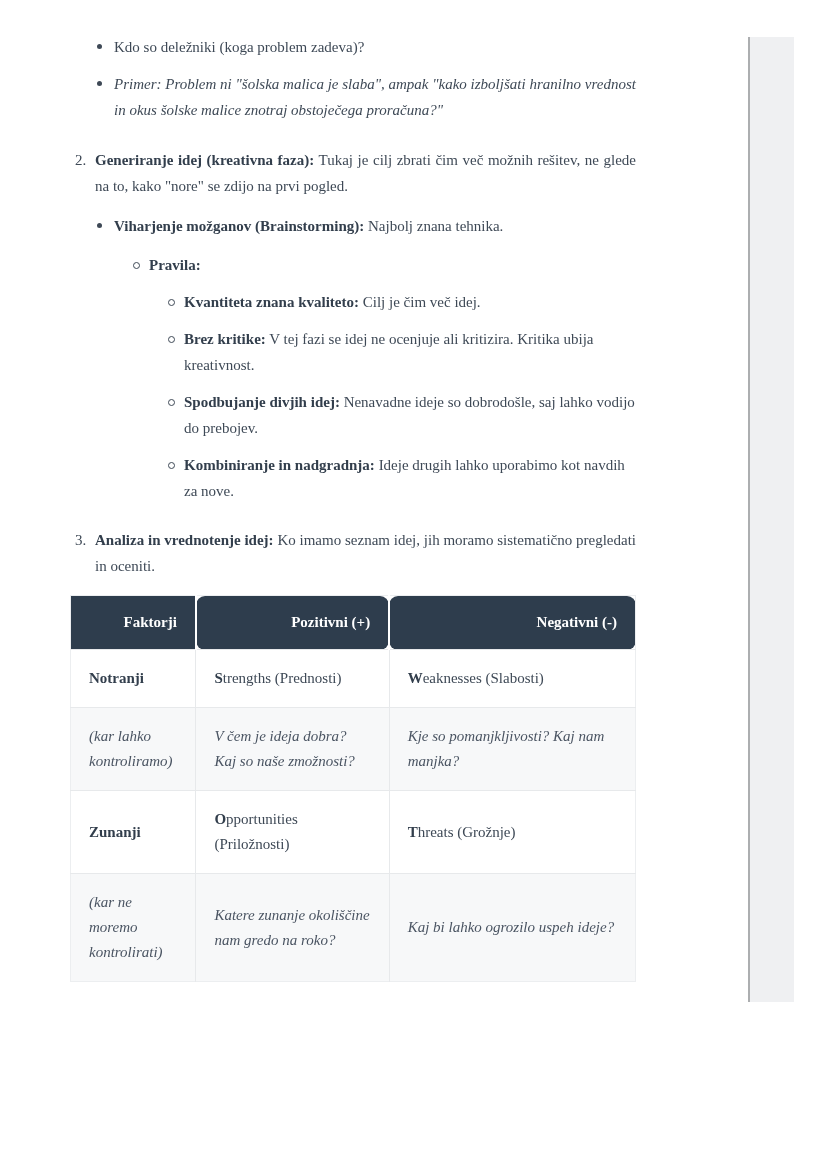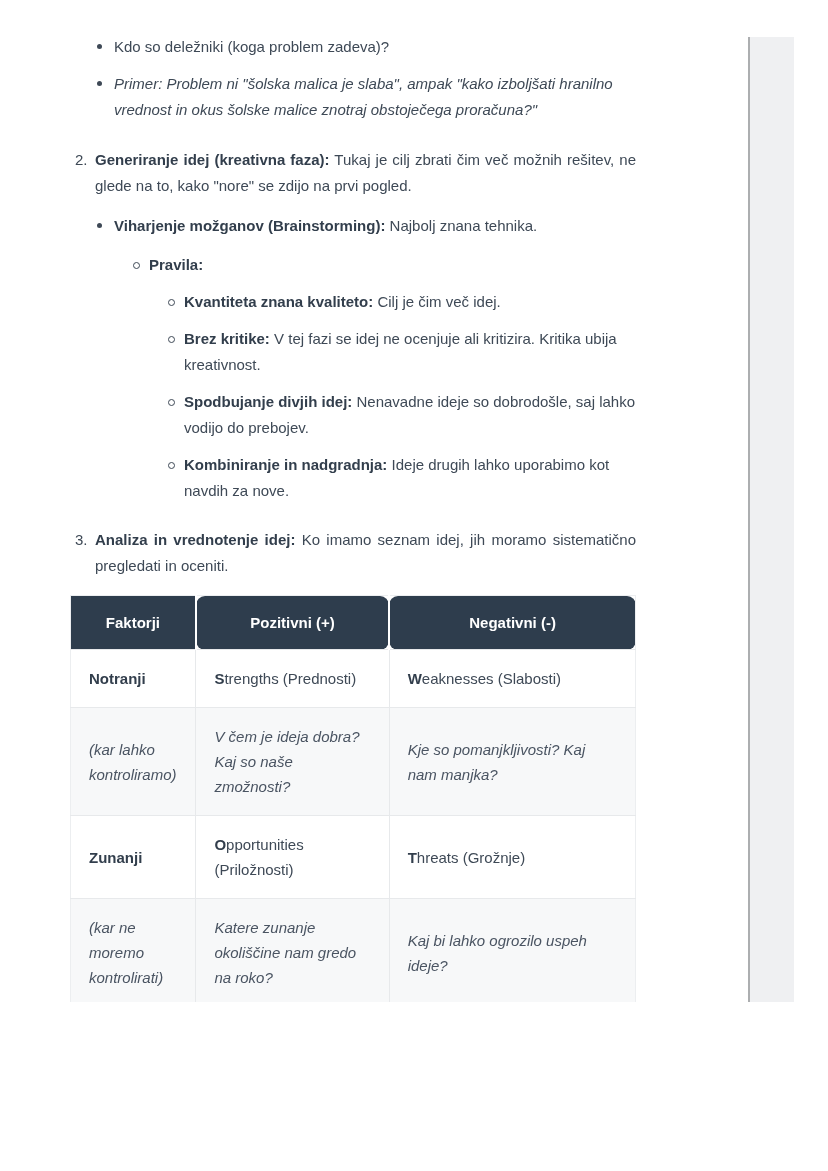--- a/index.html
+++ b/index.html
@@ -1,20 +1,20 @@
 <!DOCTYPE html>
 <html><head>
 <meta charset="utf-8">
 <style>
   html,body{margin:0;padding:0;background:#fff;}
   .page{
     position:relative;
     width:828px;height:1002px;
     background:#ffffff;
-    font-family:Liberation Sans, sans-serif;
+    font-family:Liberation Serif, serif;
     color:#3e4956;
     font-size:15px;line-height:26px;
     overflow:hidden;
   }
   .content{padding:34px 192px 0 70px;}
   .li{position:relative;margin-bottom:11px;}
   .l1{padding-left:44px;}
   .l2{padding-left:79px;}
   .l3{padding-left:114px;}
   .mk{position:absolute;top:10px;display:block;}
@@ -31,21 +31,21 @@
   .sub{margin-top:13px;}
   .gap-lg{margin-top:24px;}
   p{margin:0;}
   
   .swot-table{
     width:566px;border-collapse:collapse;margin-top:16px;
     font-size:15px;line-height:25px;
   }
   .swot-table th{
     background:#2e3d4d;color:#ffffff;font-weight:600;
-    text-align:center;padding:14px 18px;
+    text-align:right;padding:14px 18px;
   }
   .swot-table th+th{border-left:2px solid #ffffff;border-radius:9px;}
   .swot-table td{
     padding:16px 18px;vertical-align:middle;
     border-top:1px solid #e7e9eb;
   }
   .swot-table td+td{border-left:1px solid #e7e9eb;}
   .swot-table tr.alt td{background:#f7f8f9;}
   .swot-table{border:1px solid #eceef0;}
   .c1{width:22.2%;} .c2{width:34.2%;} .c3{width:43.6%;}

